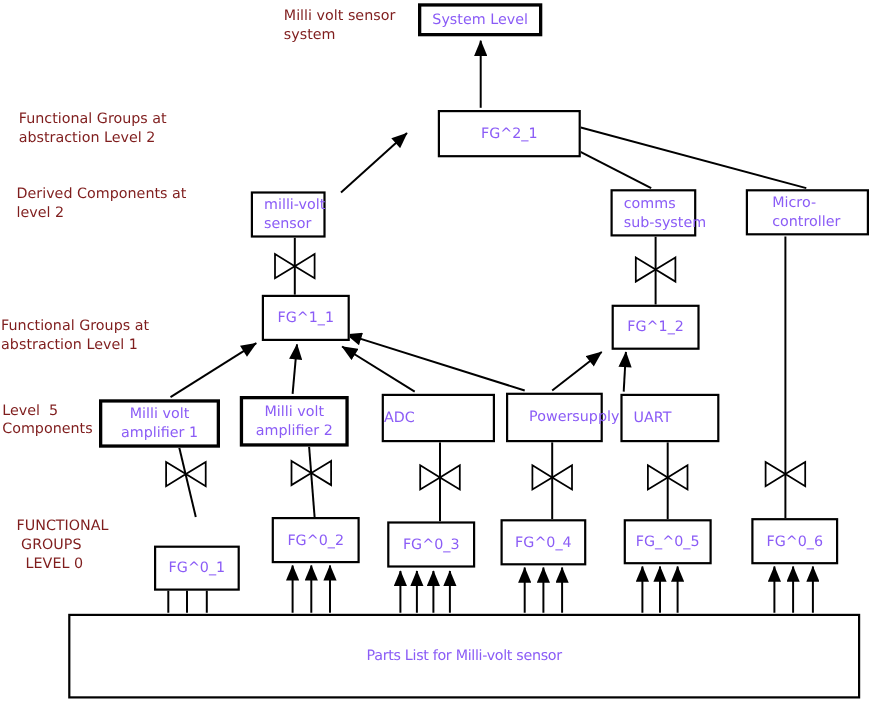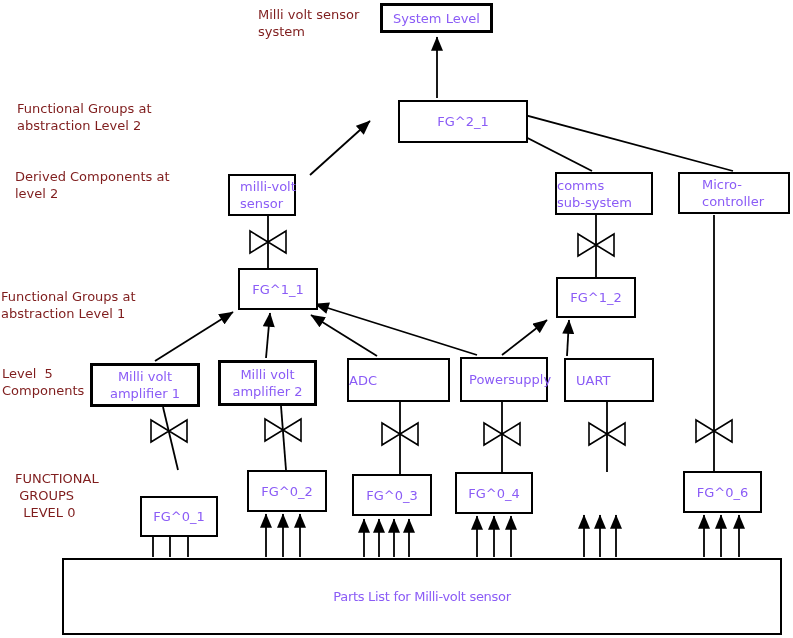--- a/index.html
+++ b/index.html
@@ -98,33 +98,34 @@
   <div class="lbl" style="left:2px;top:365px;">Level  5
 Components</div>
   <div class="lbl" style="left:3px;top:470px;margin-left:12px;">FUNCTIONAL
  GROUPS
   LEVEL 0</div>
 
   <div class="node c bold-border" style="left:380px;top:3px;width:113px;height:30px;">System Level</div>
   <div class="node c" style="left:373px;top:100px;width:130px;height:43px;margin-left:25px;">FG^2_1</div>
   <div class="node" style="left:228px;top:174px;width:68px;height:42px;padding-left:10px;">milli-volt
 sensor</div>
-  <div class="node" style="left:555px;top:172px;width:98px;height:43px;padding-left:0;">comms
+  <div class="node" style="left:555px;top:172px;width:78px;height:43px;padding-left:10px;">comms
 sub-system</div>
   <div class="node" style="left:678px;top:172px;width:112px;height:42px;padding-left:22px;">Micro-
 controller</div>
   <div class="node c" style="left:238px;top:268px;width:80px;height:42px;">FG^1_1</div>
   <div class="node c" style="left:556px;top:277px;width:80px;height:41px;">FG^1_2</div>
   <div class="node c bold-border" style="left:90px;top:363px;width:110px;height:44px;">Milli volt
 amplifier 1</div>
   <div class="node c bold-border" style="left:218px;top:360px;width:99px;height:46px;">Milli volt
 amplifier 2</div>
   <div class="node" style="left:347px;top:358px;width:103px;height:44px;padding-left:0;">ADC</div>
-  <div class="node" style="left:460px;top:357px;width:88px;height:45px;padding-left:7px;">Powersupply</div>
+  <div class="node" style="left:460px;top:357px;width:88px;height:45px;padding-left:19px;">Powersupply</div>
   <div class="node" style="left:564px;top:358px;width:90px;height:44px;padding-left:10px;">UART</div>
   <div class="node c" style="left:140px;top:470px;width:78px;height:41px;margin-top:26px;">FG^0_1</div>
   <div class="node c" style="left:247px;top:470px;width:80px;height:42px;">FG^0_2</div>
   <div class="node c" style="left:352px;top:474px;width:80px;height:42px;">FG^0_3</div>
   <div class="node c" style="left:455px;top:472px;width:78px;height:42px;">FG^0_4</div>
+  <div class="node c" style="left:567px;top:472px;width:80px;height:41px;">FG_^0_5</div>
   <div class="node c" style="left:683px;top:471px;width:79px;height:42px;">FG^0_6</div>
   <div class="node c parts" style="left:30px;top:558px;width:720px;height:77px;">Parts List for Milli-volt sensor</div>
 
 </div>
 
 </body></html>

